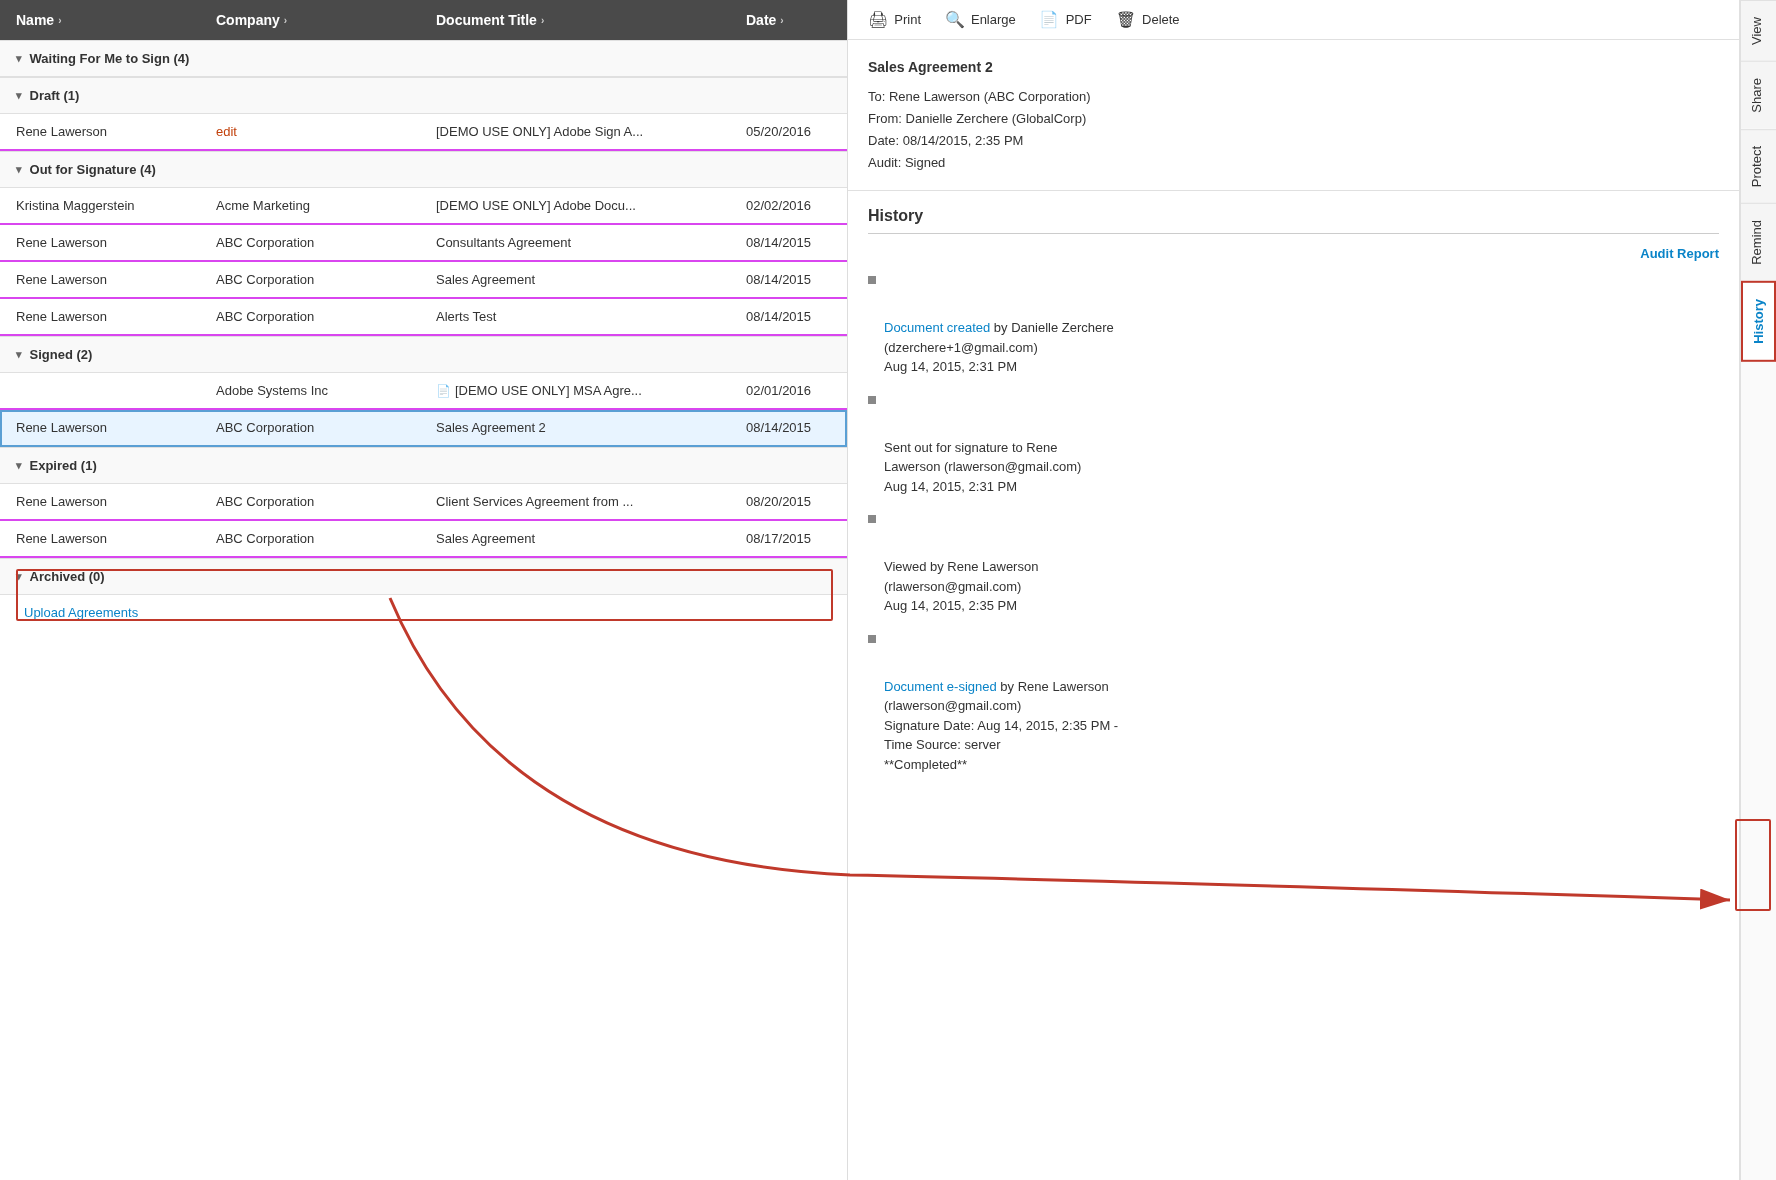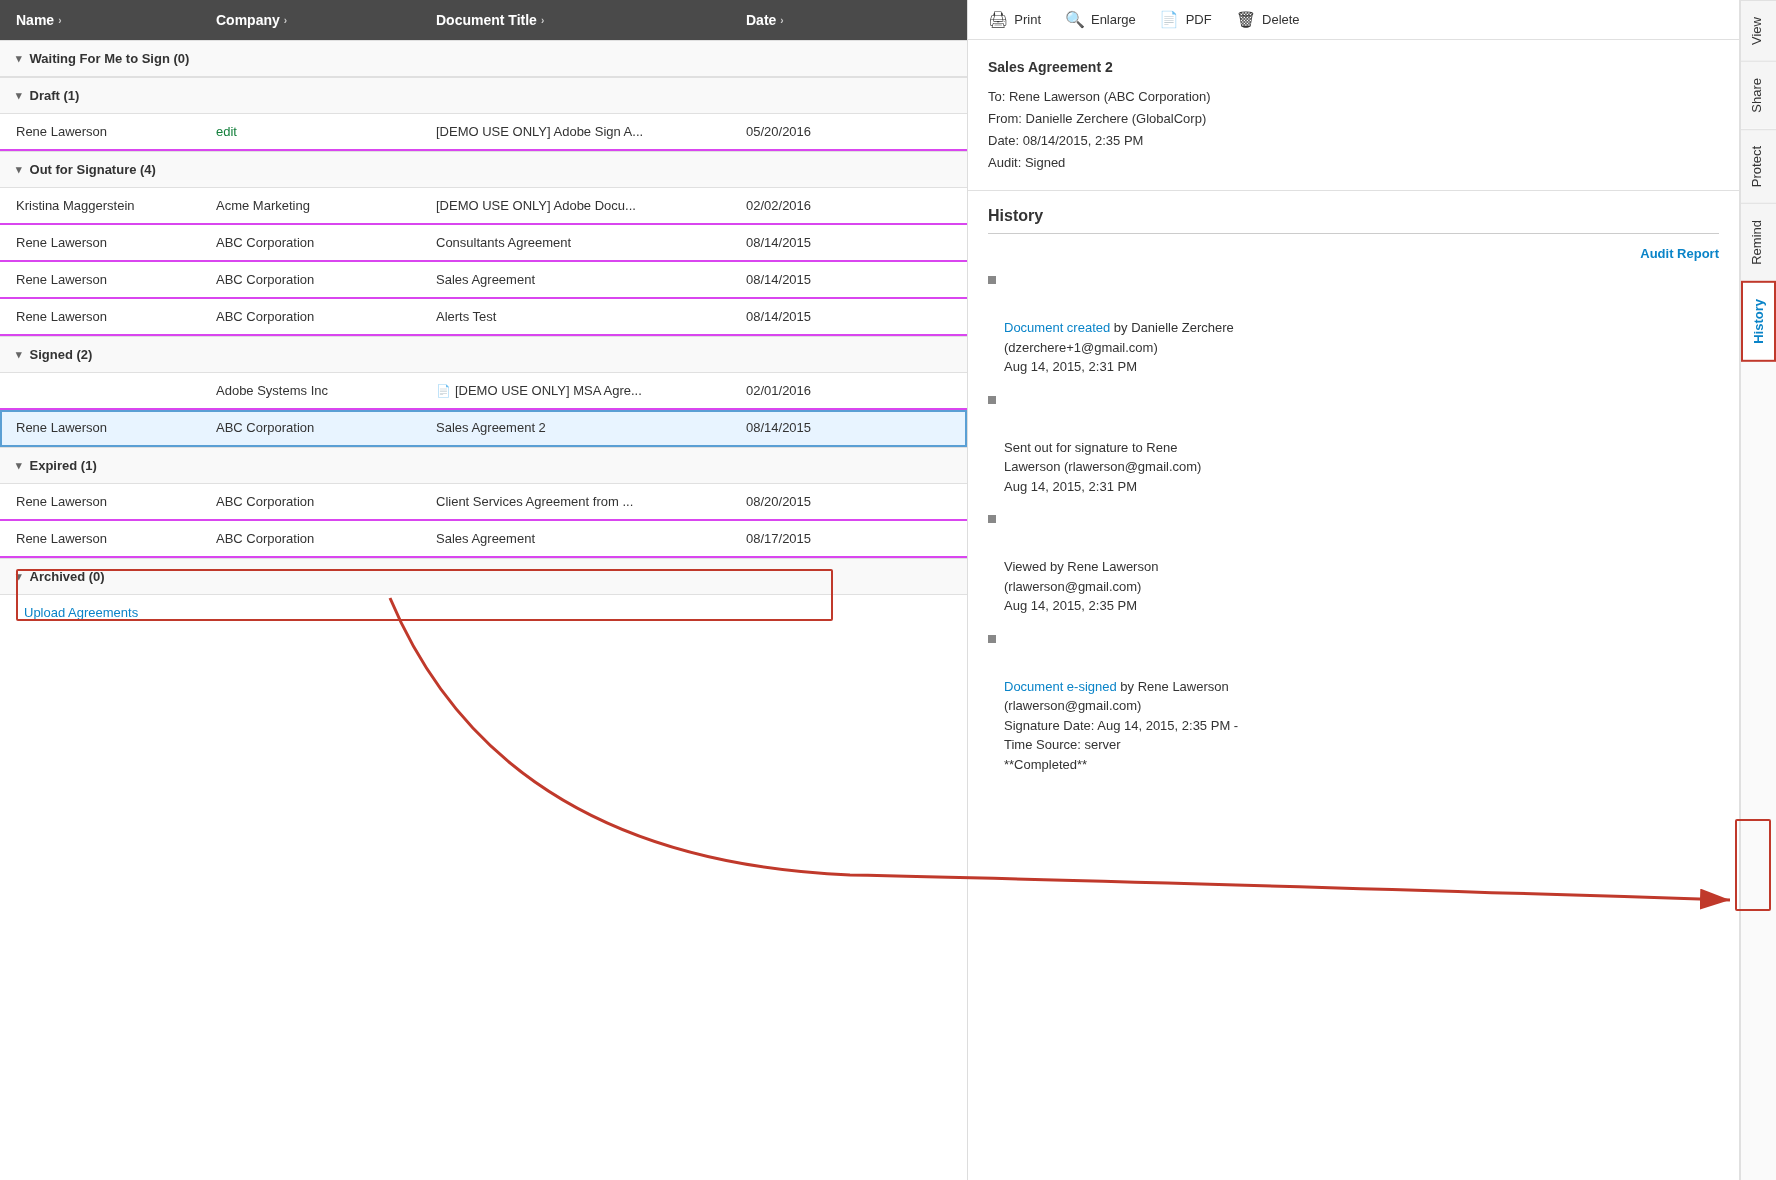--- a/index.html
+++ b/index.html
@@ -7,21 +7,21 @@
 
     .main-container {
       display: flex;
       width: 1776px;
       height: 1180px;
       position: relative;
     }
 
     
     .left-panel {
-      width: 968px;
+      width: 848px;
       border-right: 1px solid #ddd;
       overflow-y: auto;
       flex-shrink: 0;
     }
 
     
     .table-header {
       display: grid;
       grid-template-columns: 200px 220px 310px 120px;
       background: #4a4a4a;
@@ -74,21 +74,21 @@
       outline: 2px solid #5a9fd4;
       outline-offset: -2px;
     }
     .cell {
       overflow: hidden;
       text-overflow: ellipsis;
       white-space: nowrap;
       font-size: 13px;
     }
     .cell.link {
-      color: #15803d;
+      color: #c2410c;
       cursor: pointer;
     }
 
     .doc-icon {
       display: inline-block;
       margin-right: 4px;
       font-size: 12px;
     }
 
     .upload-link {
@@ -261,21 +261,21 @@
         <span class="sort-arrow">›</span>
       </div>
       <div class="table-header-cell">
         <span>Date</span>
         <span class="sort-arrow">›</span>
       </div>
     </div>
 
     <div class="section-header">
       <span class="section-chevron">▾</span>
-      <span>Waiting For Me to Sign (0)</span>
+      <span>Waiting For Me to Sign (4)</span>
     </div>
 
     <div class="section-header">
       <span class="section-chevron">▾</span>
       <span>Draft (1)</span>
     </div>
 
     <div class="table-row">
       <div class="cell">Rene Lawerson</div>
       <div class="cell link">edit</div>

